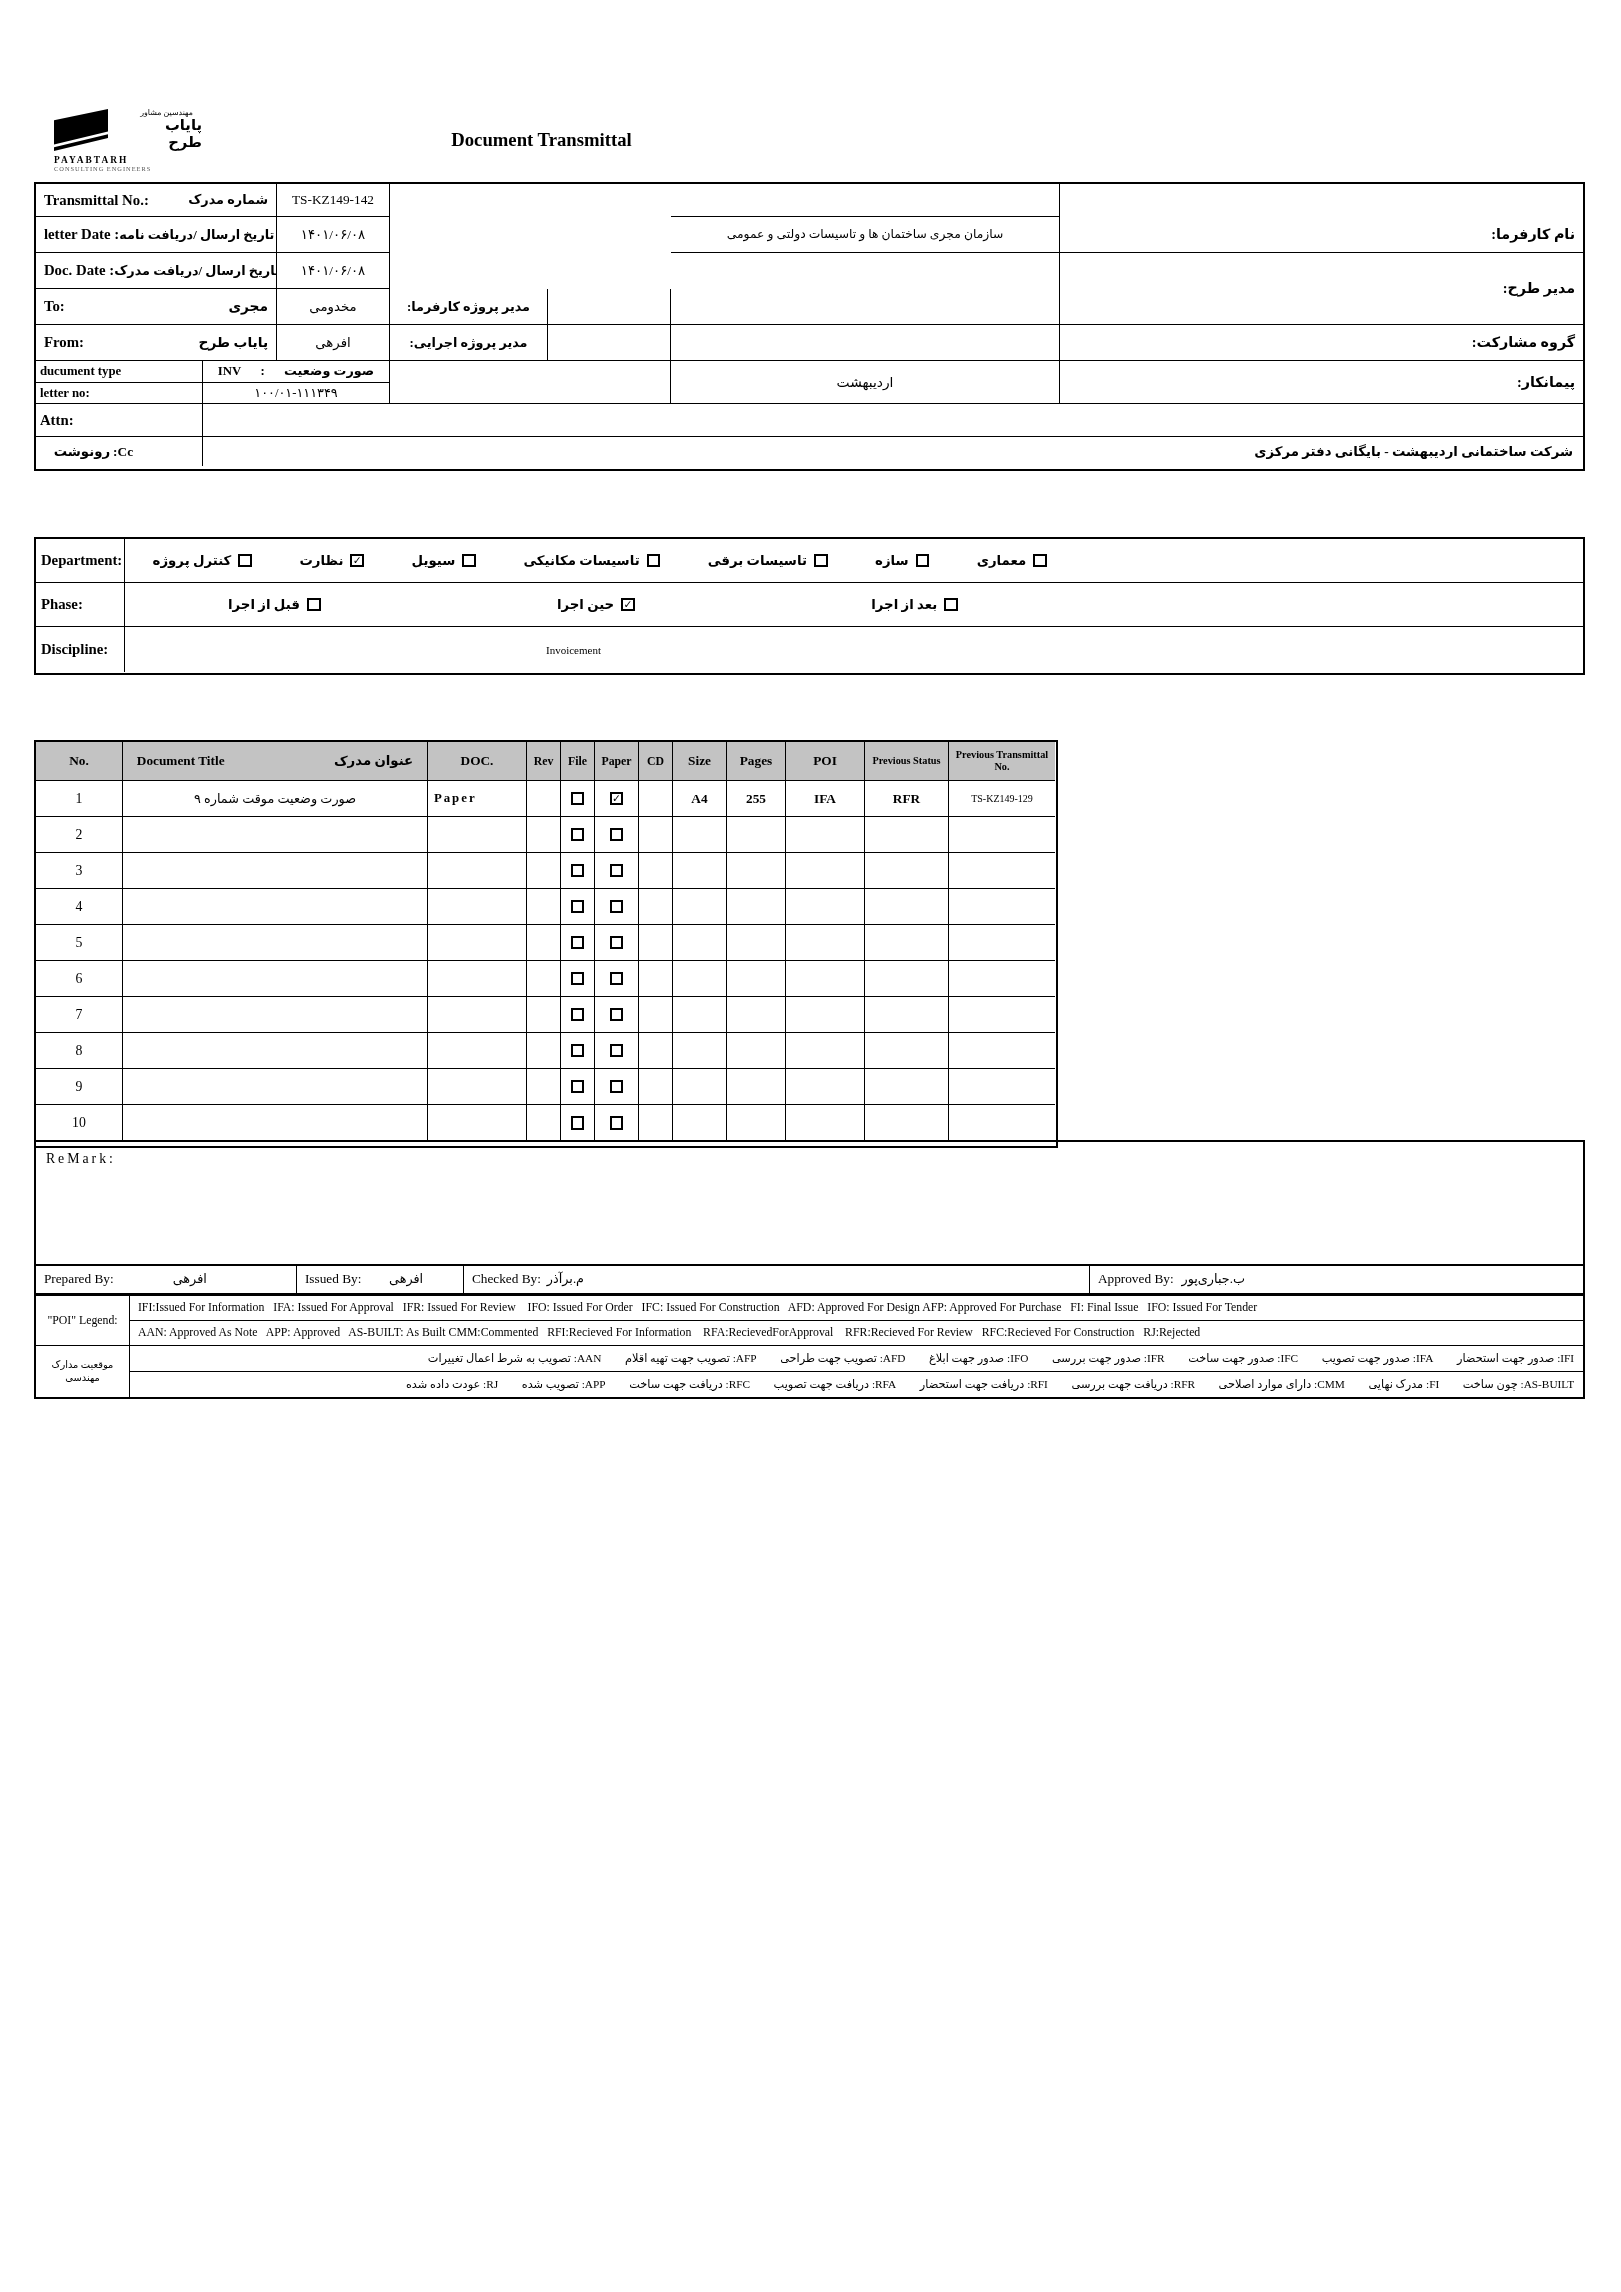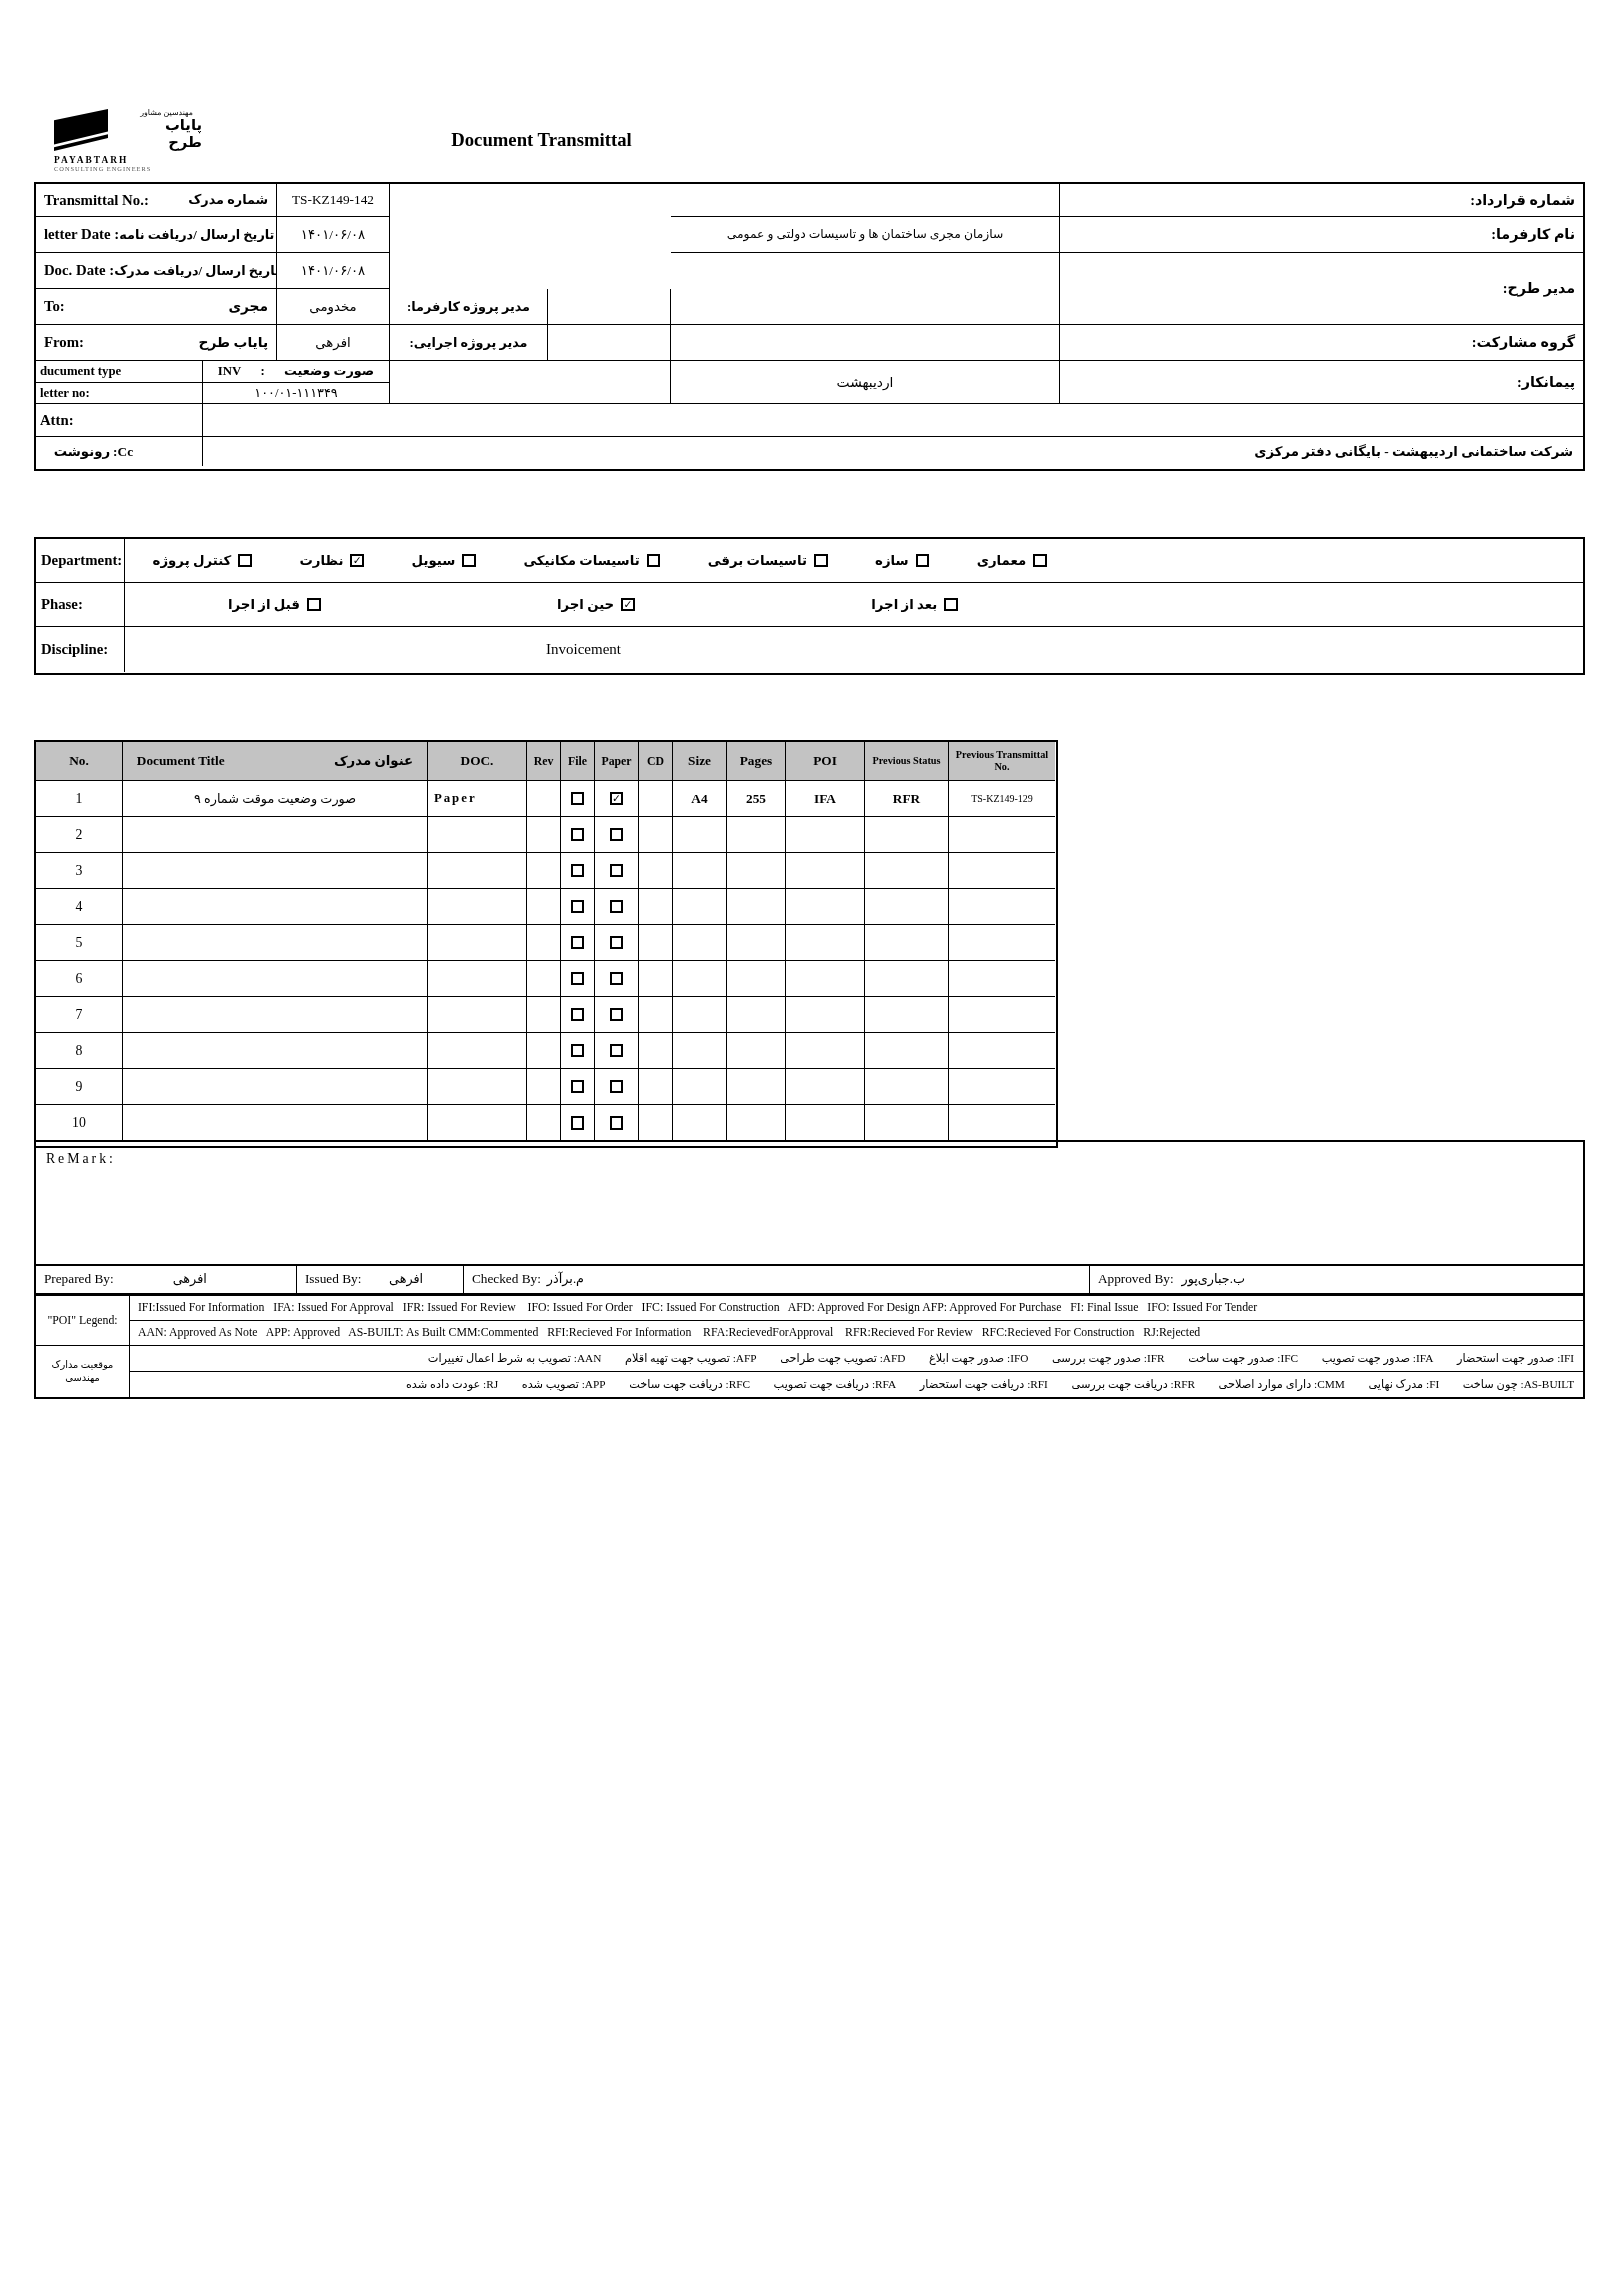--- a/index.html
+++ b/index.html
@@ -37,21 +37,21 @@
 .doctype-val{justify-content:space-between;padding:0 14.8px;font-weight:bold;font-size:12.8px}
 .cc-lab{direction:rtl;justify-content:flex-end;gap:3px;font-weight:bold;font-size:13.3px;padding-left:17.7px}
 .cc-val{direction:rtl;padding:0 9.9px;font-weight:bold;font-size:13.3px}
 
 .class-table{position:absolute;left:34px;top:537px;width:1551px;height:138px;border:2px solid #000;
   display:grid;grid-template-columns:89px 1459px;grid-template-rows:44px 44px 45px}
 .cls-lab{font-weight:bold;font-size:14.8px;padding-left:4.9px;white-space:nowrap}
 .chk-row{justify-content:space-between}
 .chk-row.dept{padding:0 537px 0 27.6px}
 .chk-row.phase{padding:0 626px 0 103px}
-.disc{padding-left:421px;font-size:15px}
+.disc{padding-left:421px;font-size:11px}
 .chk-item{display:flex;align-items:center;gap:6.9px;font-size:13.3px;font-weight:bold;white-space:nowrap}
 .box{width:13.8px;height:13.8px;border:2px solid #000;display:inline-flex;align-items:center;justify-content:center;
   font-size:10.8px;font-weight:bold;flex:0 0 auto;line-height:1}
 
 .doc-table{position:absolute;left:34px;top:740px;width:1024px;height:408px;border:2px solid #000;
   display:grid;grid-template-columns:87px 305px 99px 34px 34px 44px 34px 54px 59px 79px 84px 106px;
   grid-template-rows:39px;grid-auto-rows:36px}
 .th{background:#c3c3c3;border-right:1px solid #000;border-bottom:1px solid #000;display:flex;align-items:center;
   justify-content:center;font-weight:bold;font-size:13.3px}
 .th-title{justify-content:space-between;padding:0 13.8px}
@@ -107,21 +107,20 @@
   <div class="title">Document Transmittal</div>
 
   <div class="info-table">
 
     <div class="gcell lab2col" style="grid-column:1/3;grid-row:1">
       <span>Transmittal No.:</span>
       <span class="fa-lab">شماره مدرک</span>
     </div>
     <div class="gcell val bold" style="grid-column:3/4;grid-row:1">TS-KZ149-142</div>
     <div class="gcell" style="grid-column:6/7;grid-row:1"></div>
-    <div class="gcell rl nr" style="grid-column:7/8;grid-row:1">شماره قرارداد:</div>
 
     <div class="gcell lab2col" style="grid-column:1/3;grid-row:2">
       <span>letter Date :</span>
       <span class="fa-lab">تاریخ ارسال /دریافت نامه</span>
     </div>
     <div class="gcell val ltr" style="grid-column:3/4;grid-row:2">۱۴۰۱/۰۶/۰۸</div>
     <div class="gcell cen rtl bold" style="grid-column:6/7;grid-row:2;font-size:12.3px">سازمان مجری ساختمان ها و تاسیسات دولتی و عمومی</div>
     <div class="gcell rl nr" style="grid-column:7/8;grid-row:2">نام کارفرما:</div>
 
     <div class="gcell lab2col" style="grid-column:1/3;grid-row:3">

